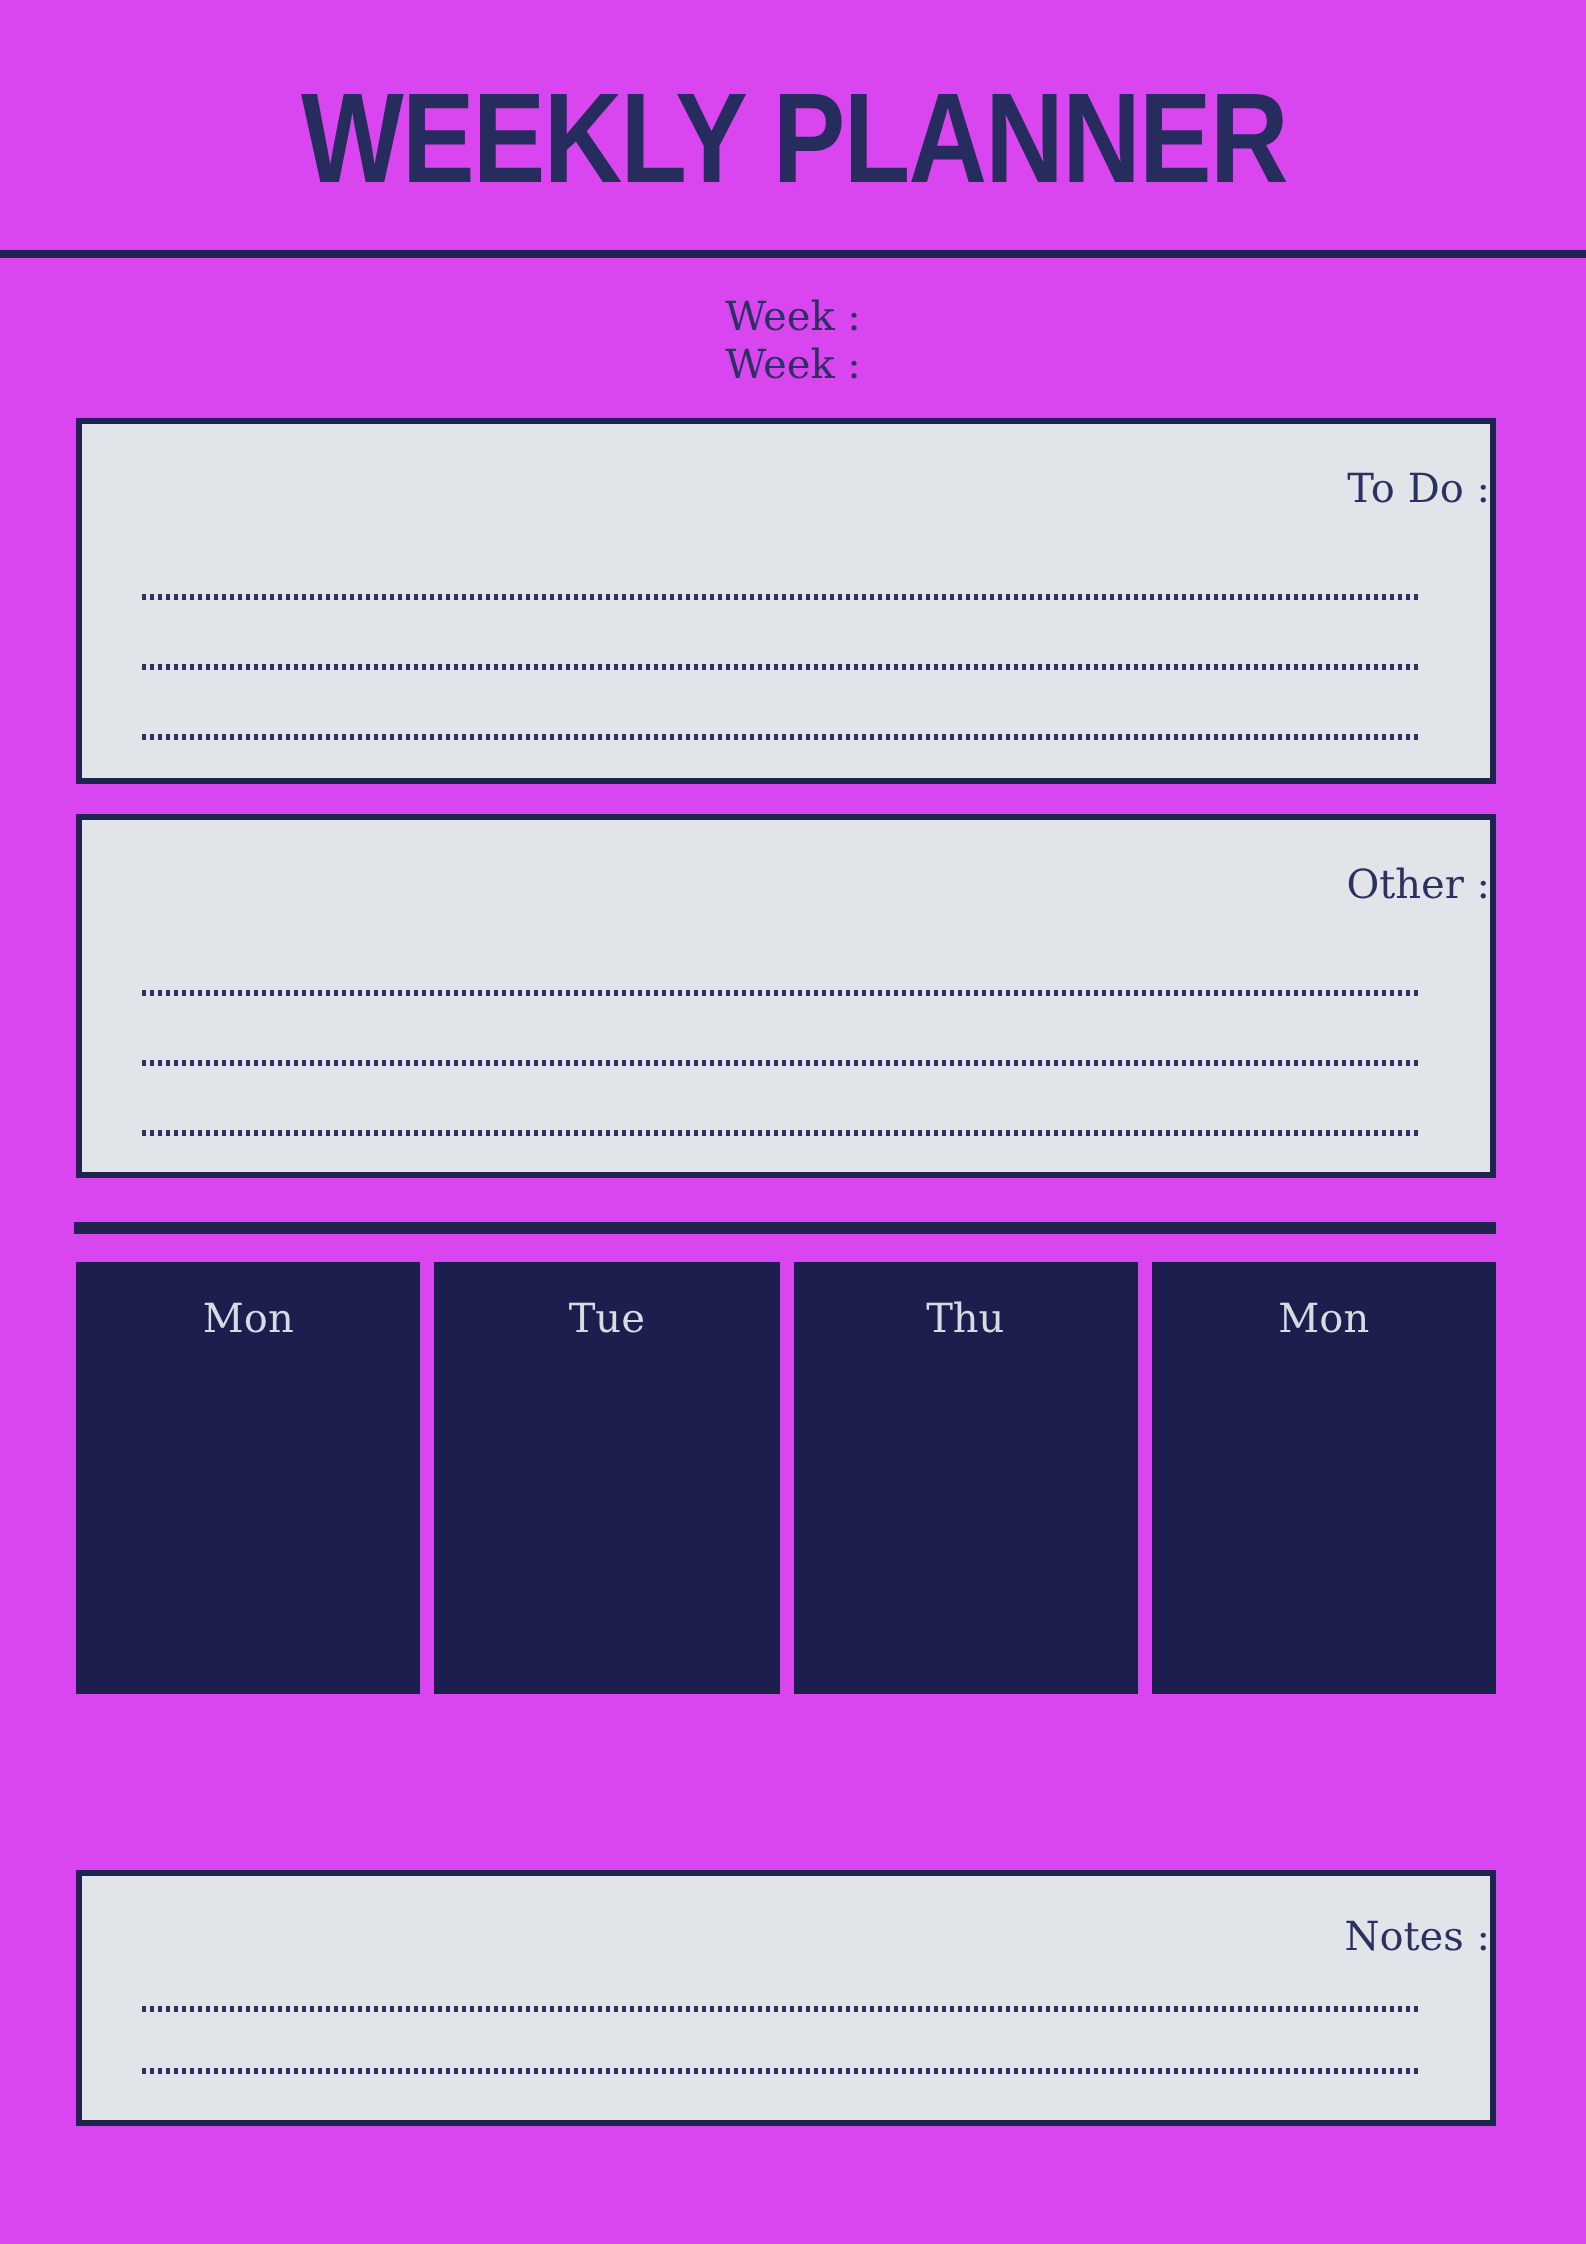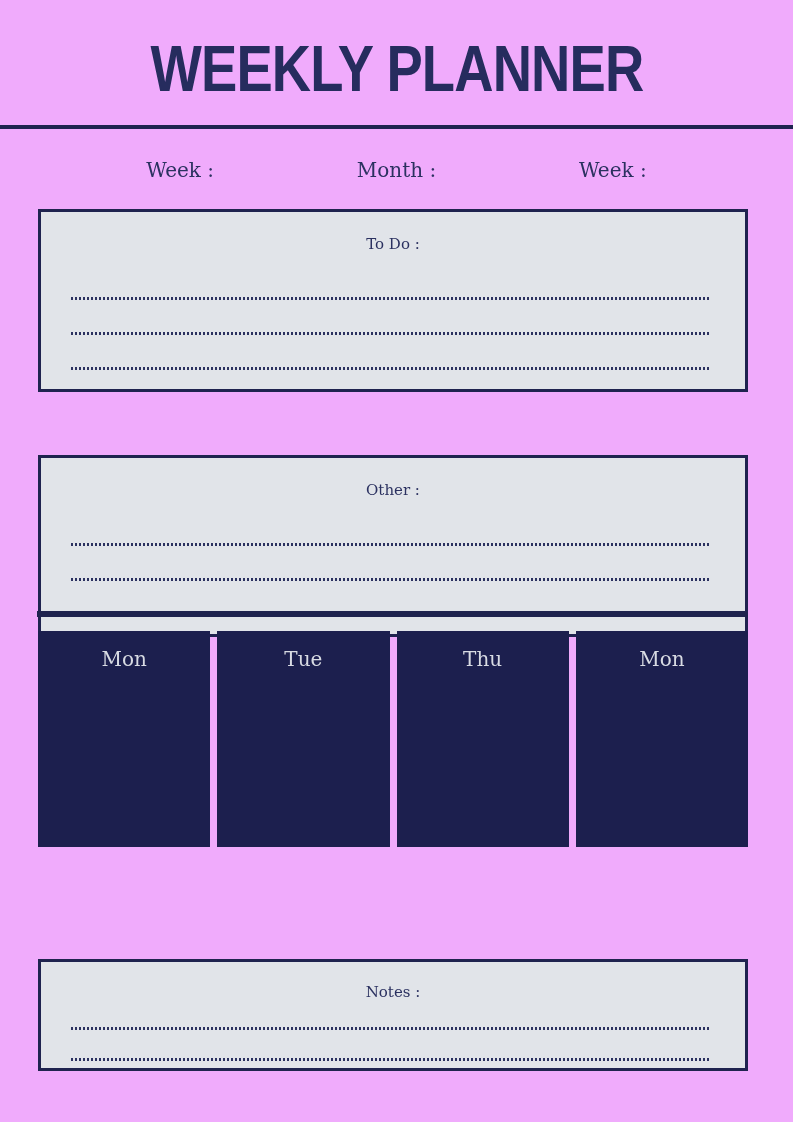--- a/index.html
+++ b/index.html
@@ -3,21 +3,21 @@
 <meta charset="utf-8">
 <style>
   * { margin: 0; padding: 0; box-sizing: border-box; }
   html, body { background: #e1e4e9; }
   body { width: 793px; height: 1122px; position: relative; overflow: hidden; }
 
   .page {
     position: relative;
     width: 793px;
     height: 1122px;
-    background: #f0abfc;
+    background: #d946ef;
     font-family: "DejaVu Serif", "Liberation Serif", serif;
     color: #2b3160;
   }
 
   
   .title-wrap {
     position: absolute;
     top: 37px; left: 0;
     width: 793px;
     text-align: center;
@@ -37,47 +37,48 @@
   .header-rule {
     position: absolute;
     top: 125px; left: 0;
     width: 793px; height: 4px;
     background: #1f234f;
   }
 
   
   .meta-row {
     position: absolute;
-    top: 158px; left: 72px;
+    top: 146px; left: 72px;
     width: 649px; height: 26px;
     display: flex;
+    flex-direction: column;
   }
   .meta-cell {
     flex: 1;
     text-align: center;
     font-size: 20px;
     line-height: 24px;
     color: #2b3160;
   }
 
   
   .section-box {
     position: absolute;
     left: 38px;
     width: 710px;
     border: 3px solid #1f234f;
     background: #e1e4e9;
   }
   .box-todo  { top: 209px; height: 183px; }
-  .box-other { top: 407px; height: 182px; margin-top: 48px; }
-  .box-notes { top: 959px; height: 112px; }
+  .box-other { top: 407px; height: 182px; }
+  .box-notes { top: 935px; height: 128px; }
 
   .section-title {
-    text-align: center;
-    font-size: 15px;
+    text-align: right;
+    font-size: 20px;
     line-height: 24px;
     color: #2b3160;
   }
   .box-todo .section-title,
   .box-other .section-title { padding-top: 20px; }
   .box-notes .section-title { padding-top: 18px; }
 
   .dotline {
     position: absolute;
     left: 30px; right: 34px;
@@ -128,21 +129,20 @@
 
 <div class="page">
 
   <div class="title-wrap">
     <span class="title">WEEKLY PLANNER</span>
   </div>
   <div class="header-rule"></div>
 
   <div class="meta-row">
     <div class="meta-cell">Week :</div>
-    <div class="meta-cell">Month :</div>
     <div class="meta-cell">Week :</div>
   </div>
 
   <div class="section-box box-todo">
     <div class="section-title">To Do :</div>
     <div class="dotline l1"></div>
     <div class="dotline l2"></div>
     <div class="dotline l3"></div>
   </div>
 

